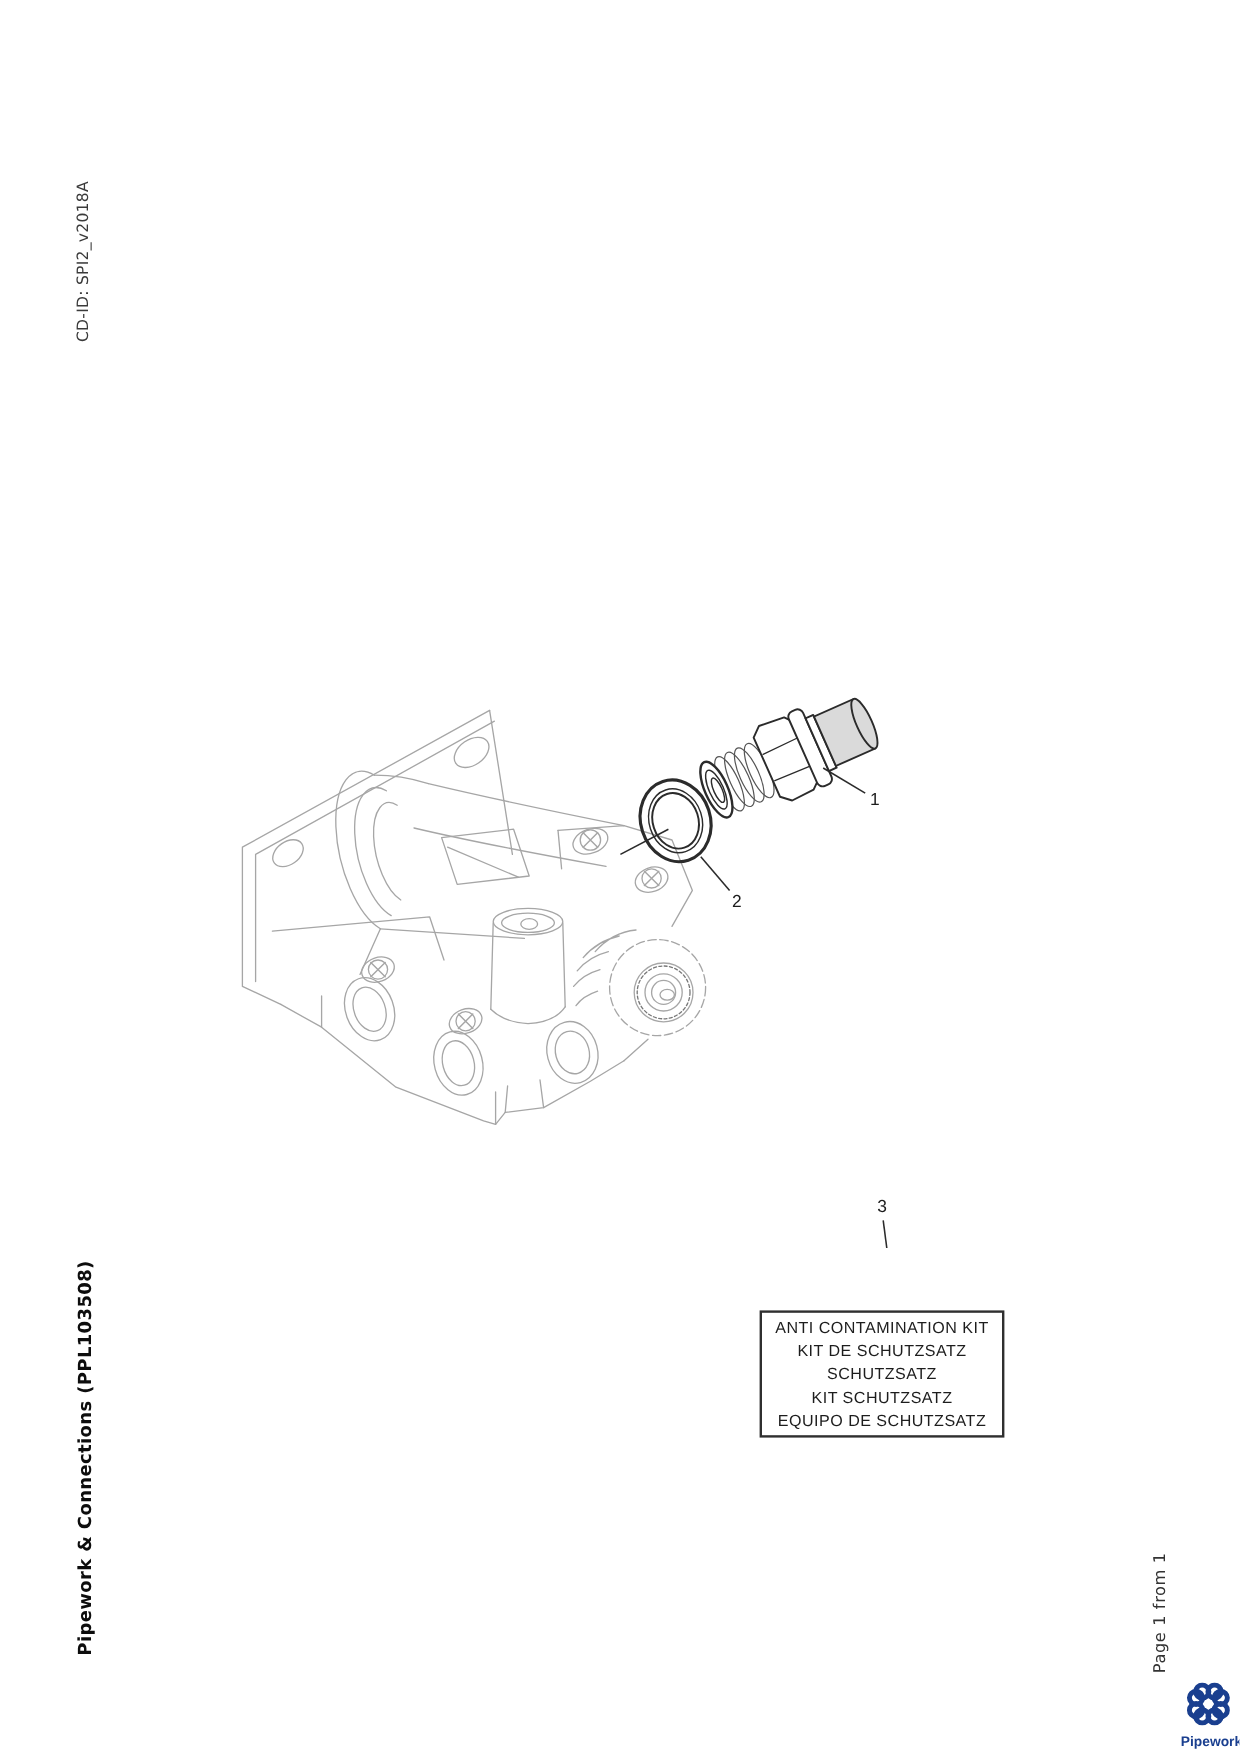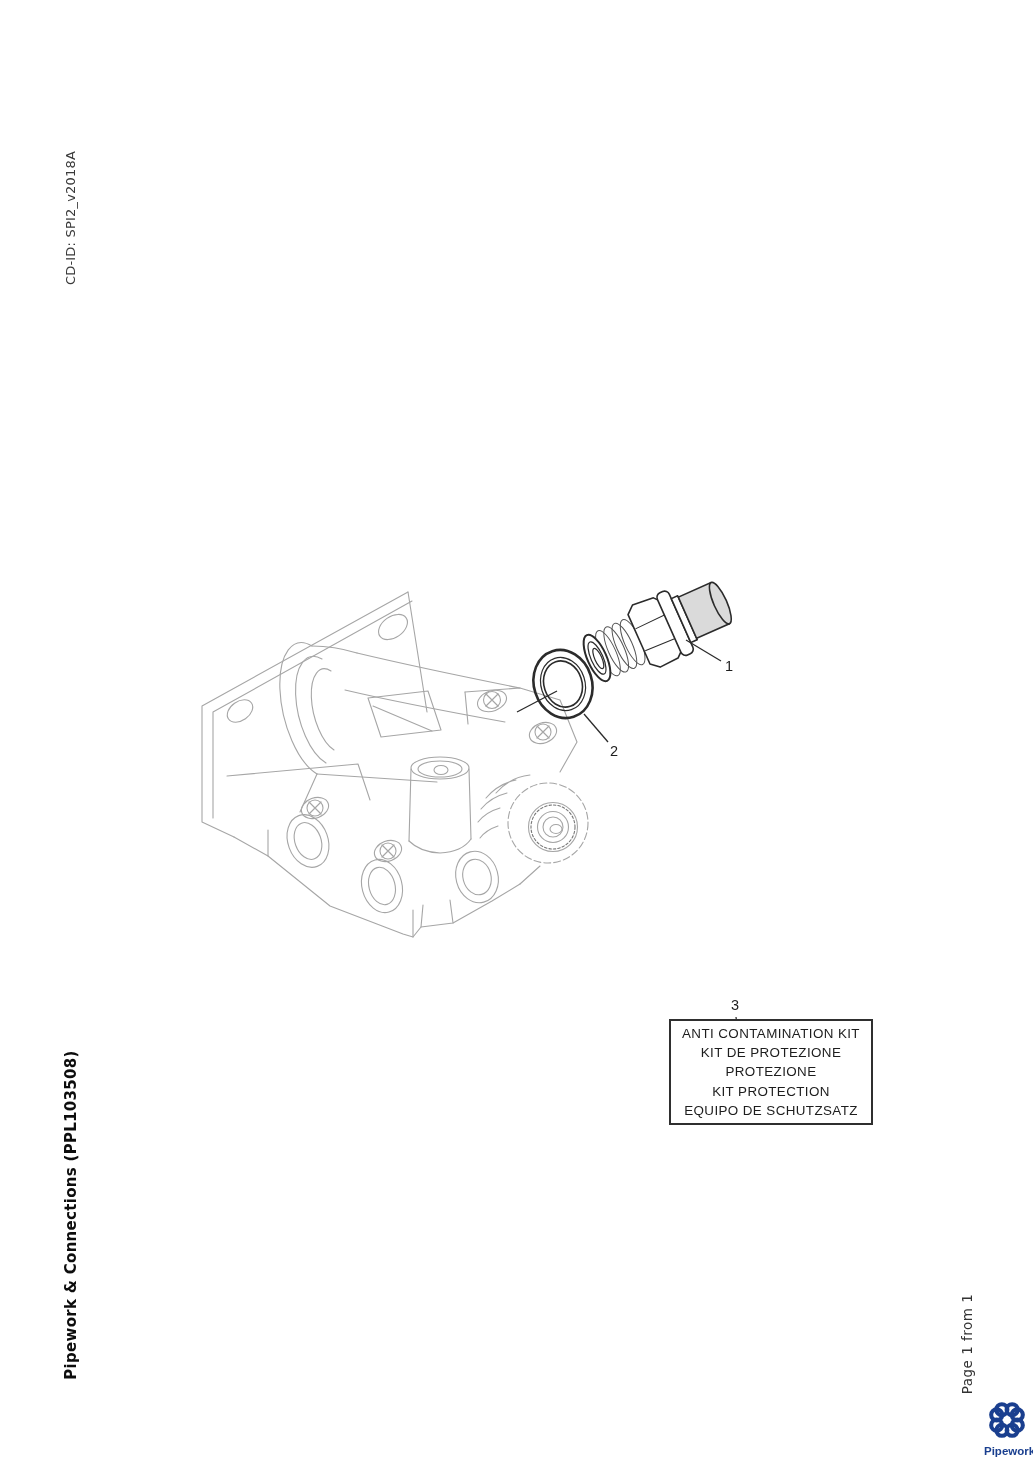--- a/index.html
+++ b/index.html
@@ -3,23 +3,23 @@
 <meta charset="utf-8">
 <style>
   html,body{margin:0;padding:0;background:#ffffff;}
   .page{position:relative;width:1033px;height:1461px;background:#ffffff;overflow:hidden;
         font-family:"Liberation Sans",sans-serif;}
   .vtext{position:absolute;transform:translate(-50%,-50%) rotate(-90deg);white-space:nowrap;}
   .cdid{font-family:"DejaVu Sans",sans-serif;font-size:13px;color:#3a3a3a;letter-spacing:.2px;}
   .section-title{font-family:"DejaVu Sans",sans-serif;font-weight:bold;font-size:15px;color:#0d0d0d;letter-spacing:.3px;}
   .page-ind{font-family:"DejaVu Sans",sans-serif;font-size:13.5px;color:#333;letter-spacing:.5px;}
   .drawing{position:absolute;left:0;top:0;}
-  .kitbox{position:absolute;left:633px;top:1019px;width:204px;height:106px;box-sizing:border-box;
+  .kitbox{position:absolute;left:633px;top:1092px;width:204px;height:106px;box-sizing:border-box;
           border:2px solid #2f2f2f;background:#fff;display:flex;flex-direction:column;
-          justify-content:center;align-items:center;margin-left:36px;}
+          justify-content:center;align-items:center;}
   .kitbox .kline{font-size:13.4px;line-height:19.2px;color:#1d1d1d;letter-spacing:.4px;text-align:center;}
   .brand{position:absolute;left:984px;top:1402px;width:46px;text-align:center;}
   .brand .wordmark{font-weight:bold;font-size:11.5px;color:#1a3f8f;line-height:11px;margin-top:1px;}
   .brand sup{font-size:6px;vertical-align:super;}
 </style>
 </head>
 <body>
 
 <div class="page">
 
@@ -132,23 +132,23 @@
 
     <g font-family="Liberation Sans, sans-serif" font-size="14.5" fill="#1d1d1d" text-anchor="middle">
       <text x="729" y="671">1</text>
       <text x="614" y="756">2</text>
       <text x="735" y="1010">3</text>
     </g>
   </svg>
 
   <div class="kitbox">
     <div class="kline">ANTI CONTAMINATION KIT</div>
-    <div class="kline">KIT DE PROTEZIONE</div>
-    <div class="kline">PROTEZIONE</div>
-    <div class="kline">KIT PROTECTION</div>
+    <div class="kline">KIT DE SCHUTZSATZ</div>
+    <div class="kline">SCHUTZSATZ</div>
+    <div class="kline">KIT SCHUTZSATZ</div>
     <div class="kline">EQUIPO DE SCHUTZSATZ</div>
   </div>
 
   <div class="brand">
     <svg width="36" height="36" viewBox="-14 -14 28 28">
       <g fill="none" stroke="#1a3f8f" stroke-width="3.2">
         <circle cx="-4" cy="-8" r="4.3"></circle>
           <circle cx="4" cy="-8" r="4.3"></circle>
         <circle cx="8" cy="-4" r="4.3"></circle>
           <circle cx="8" cy="4" r="4.3"></circle>

